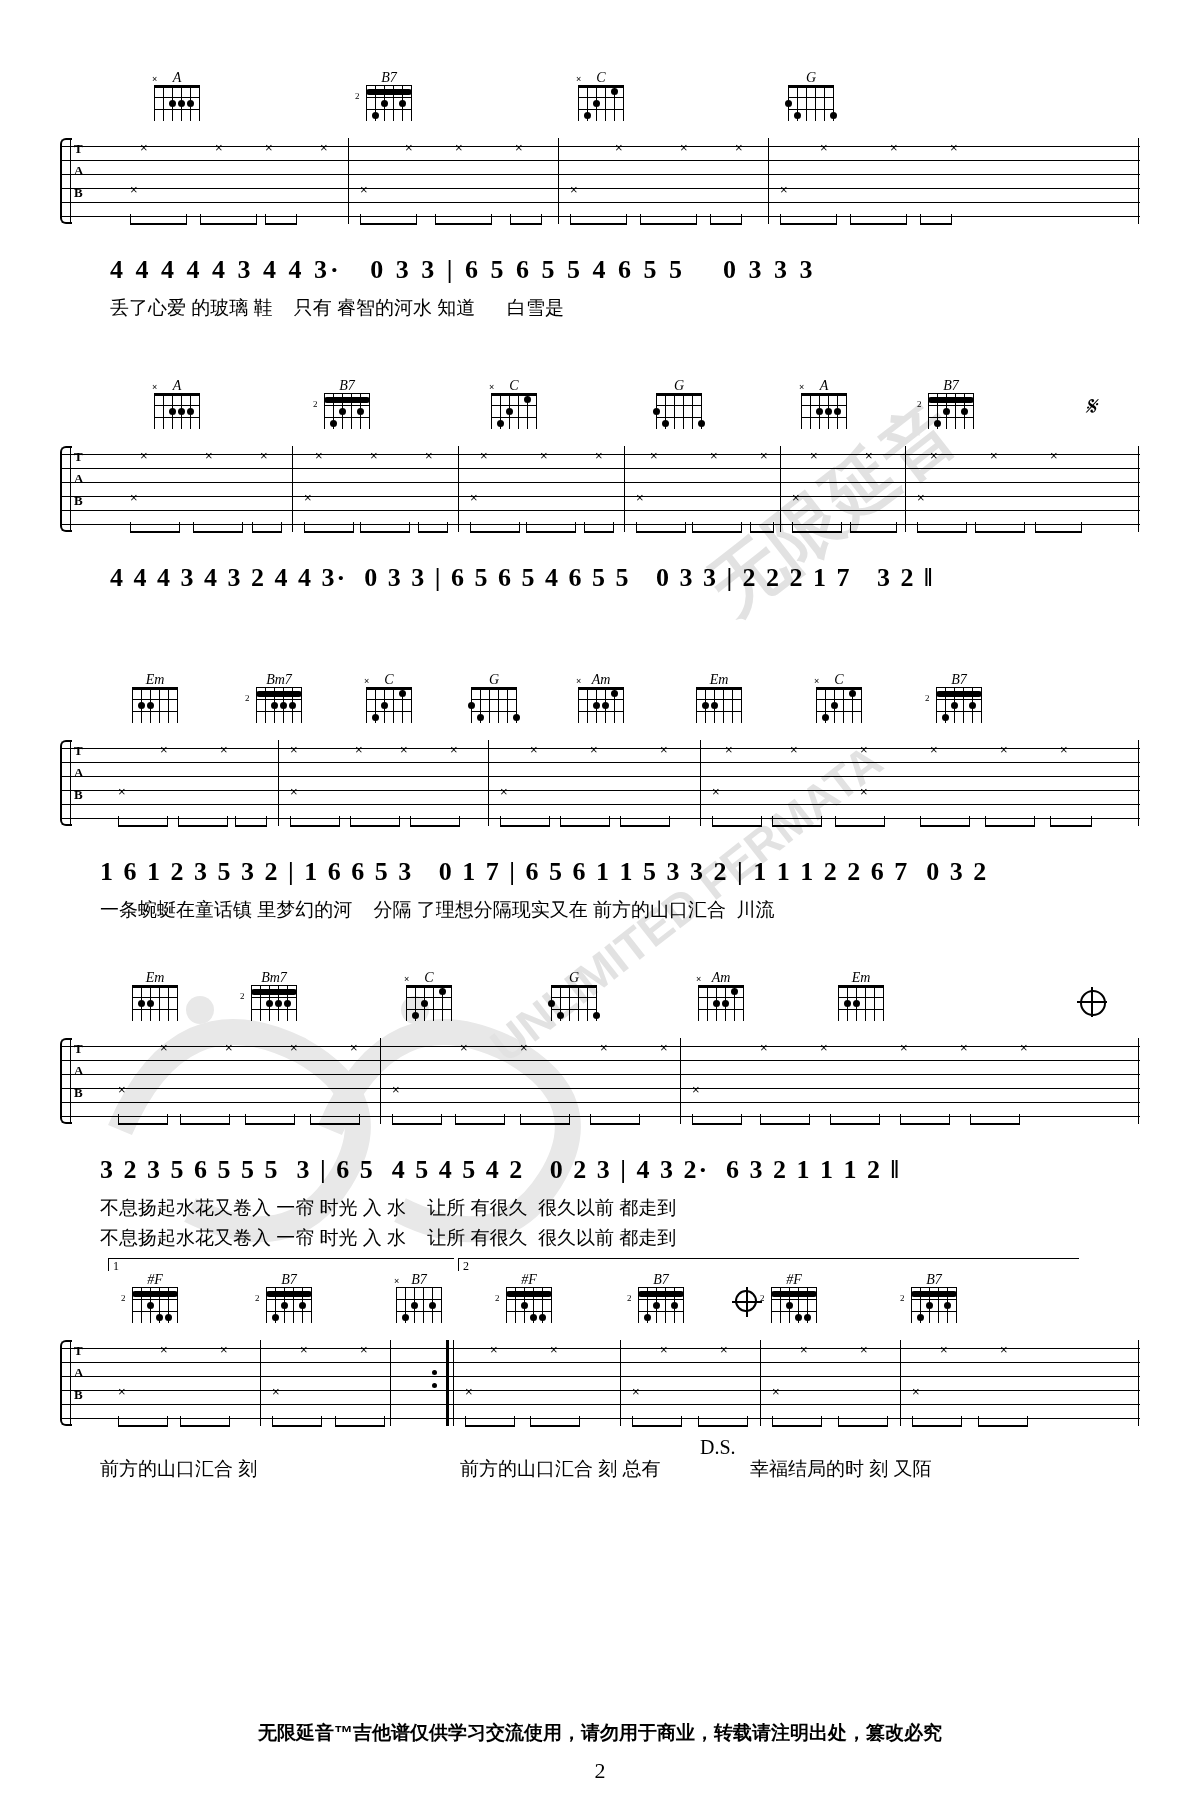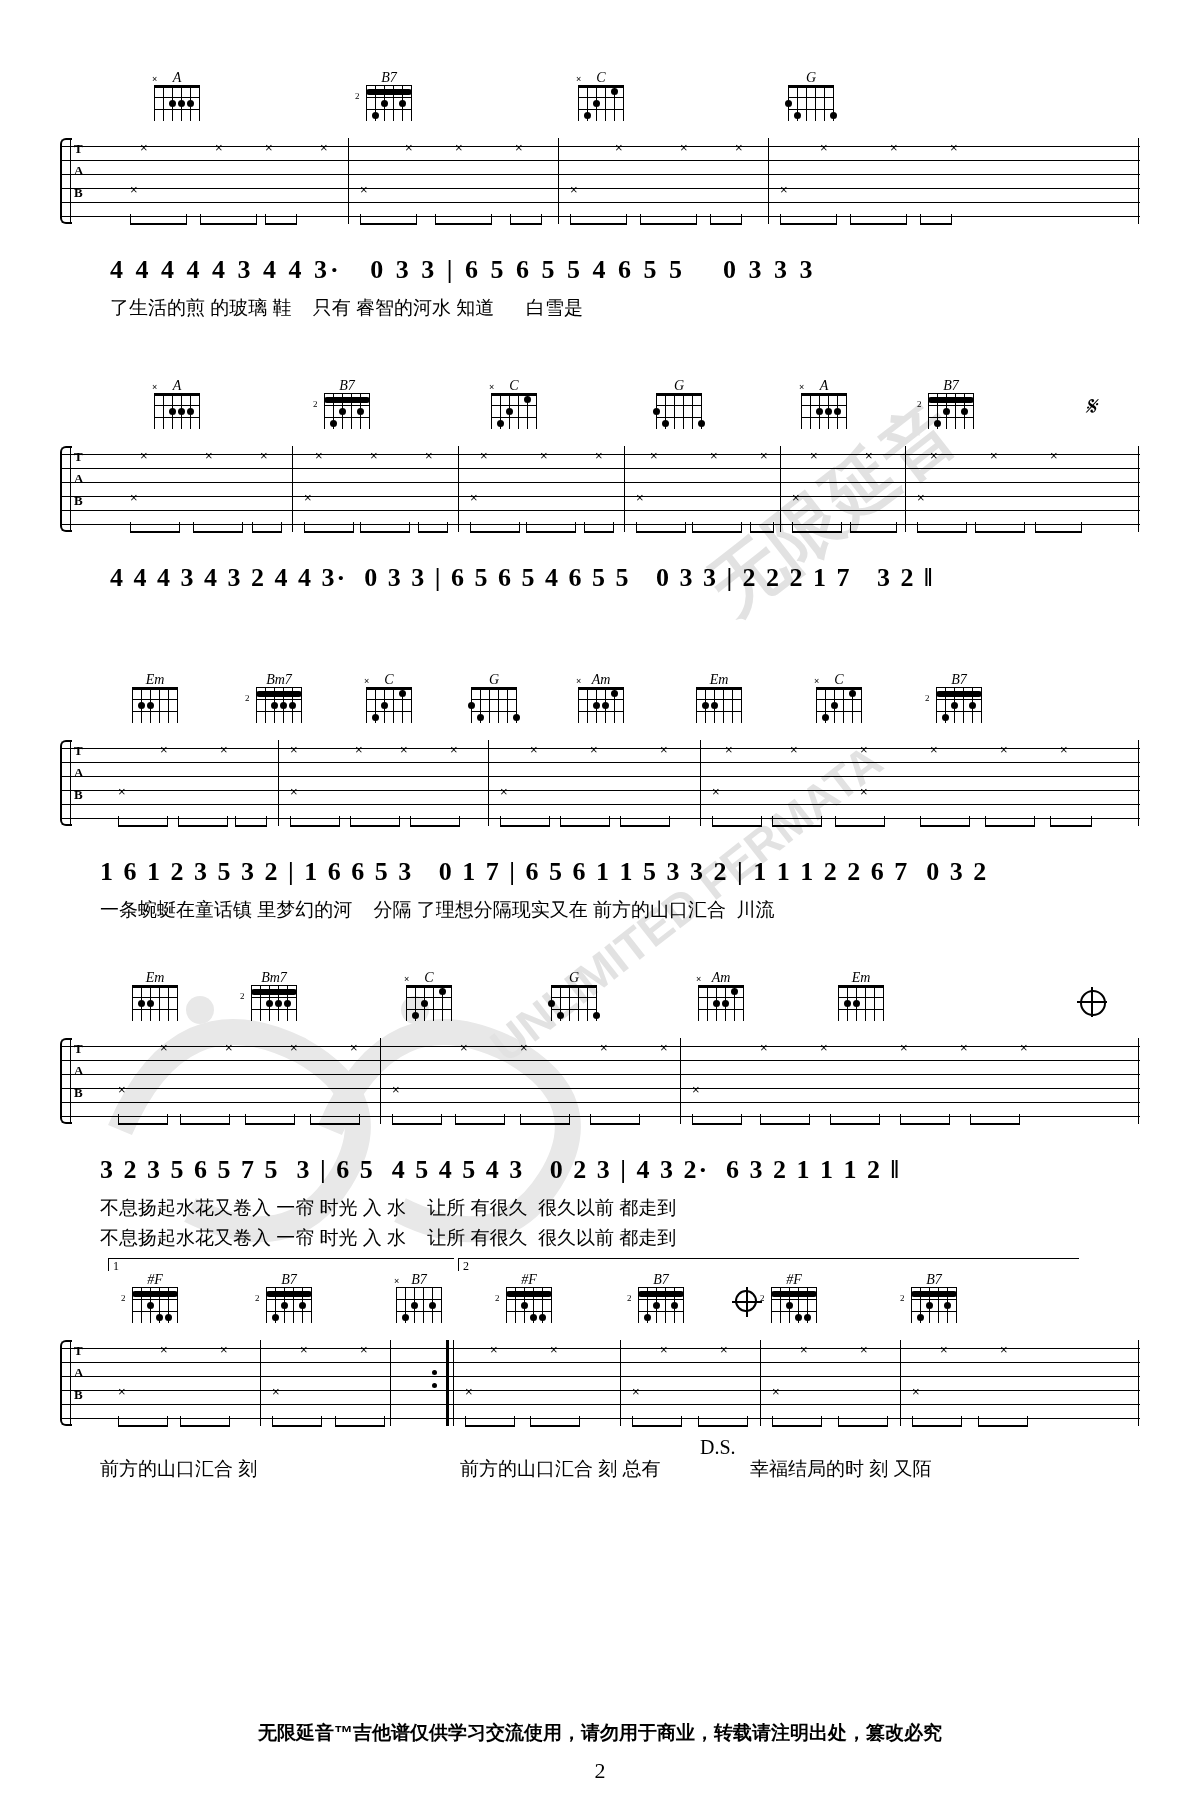--- a/index.html
+++ b/index.html
@@ -194,21 +194,21 @@
       <div class="beam" style="left:510px;top:76px;width:55px"></div>
       <div class="beam" style="left:580px;top:76px;width:55px"></div>
       <div class="beam" style="left:650px;top:76px;width:30px"></div>
       <div class="beam" style="left:720px;top:76px;width:55px"></div>
       <div class="beam" style="left:790px;top:76px;width:55px"></div>
       <div class="beam" style="left:860px;top:76px;width:30px"></div>
     </div>
 
     <div class="notesrow" style="top:185px;">
       <div class="notes" style="position:relative;white-space:pre;letter-spacing:3px;padding-left:50px;font-size:26px;">4 4 4 4 4 3 4 4 3·   0 3 3 | 6 5 6 5 5 4 6 5 5    0 3 3 3</div>
-      <div class="lyr" style="position:relative;white-space:pre;padding-left:50px;">了生活的煎 的玻璃 鞋    只有 睿智的河水 知道      白雪是</div>
+      <div class="lyr" style="position:relative;white-space:pre;padding-left:50px;">丢了心爱 的玻璃 鞋    只有 睿智的河水 知道      白雪是</div>
     </div>
   </div>
 
   <div class="system" style="top:378px;">
     <div class="chordrow" style="top:0;">
       <div class="chord" style="left:88px;">
         <div class="nm">A</div>
         <div class="grid">
           <div class="g" style="left:0;top:0;width:46px;height:3px"></div>
           <div class="g" style="left:0;top:0;width:1px;height:36px"></div>
@@ -743,21 +743,21 @@
         <div class="beam" style="left:460px;top:76px;width:48px"></div>
         <div class="beam" style="left:530px;top:76px;width:48px"></div>
       <div class="beam" style="left:632px;top:76px;width:48px"></div>
         <div class="beam" style="left:700px;top:76px;width:48px"></div>
         <div class="beam" style="left:770px;top:76px;width:48px"></div>
         <div class="beam" style="left:840px;top:76px;width:48px"></div>
         <div class="beam" style="left:910px;top:76px;width:48px"></div>
     </div>
 
     <div class="notesrow" style="top:185px;">
-      <div class="notes" style="position:relative;white-space:pre;letter-spacing:2px;padding-left:40px;font-size:26px;">3 2 3 5 6 5 7 5  3 | 6 5  4 5 4 5 4 3   0 2 3 | 4 3 2·  6 3 2 1 1 1 2 ‖</div>
+      <div class="notes" style="position:relative;white-space:pre;letter-spacing:2px;padding-left:40px;font-size:26px;">3 2 3 5 6 5 5 5  3 | 6 5  4 5 4 5 4 2   0 2 3 | 4 3 2·  6 3 2 1 1 1 2 ‖</div>
       <div class="lyr" style="position:relative;white-space:pre;padding-left:40px;">不息扬起水花又卷入 一帘 时光 入 水    让所 有很久  很久以前 都走到</div>
       <div class="lyr" style="position:relative;white-space:pre;padding-left:40px;">不息扬起水花又卷入 一帘 时光 入 水    让所 有很久  很久以前 都走到</div>
     </div>
   </div>
 
   <div class="system" style="top:1258px;">
 
     <div class="endingbox" style="left:48px;top:0;width:345px;"></div>
     <div class="ending" style="left:53px;top:1px;">1</div>
     <div class="endingbox" style="left:398px;top:0;width:620px;"></div>

